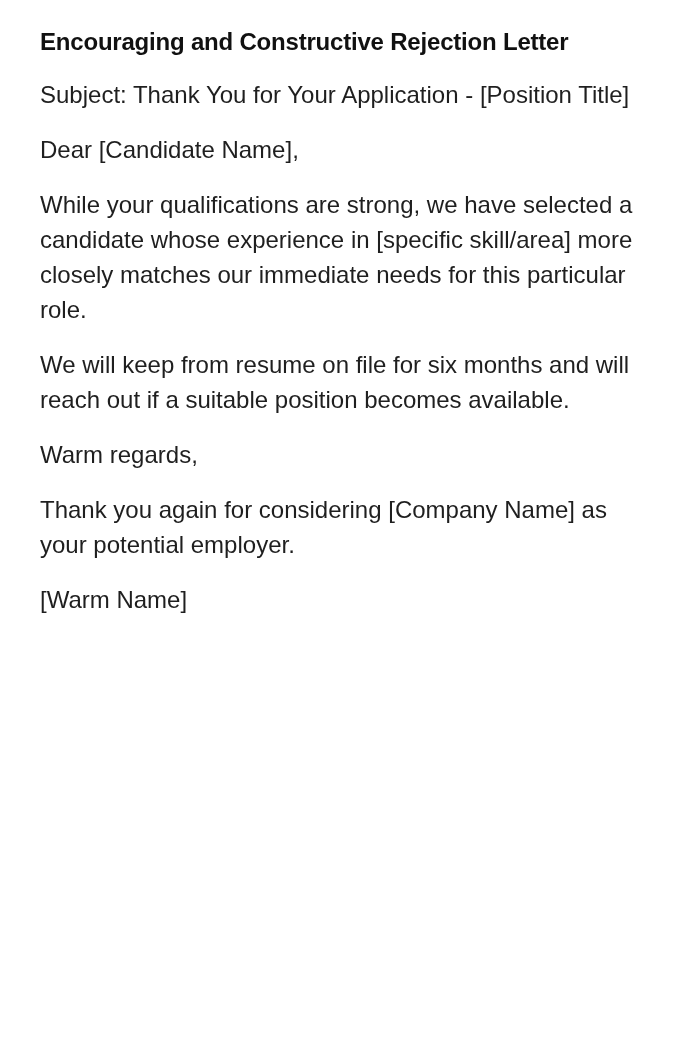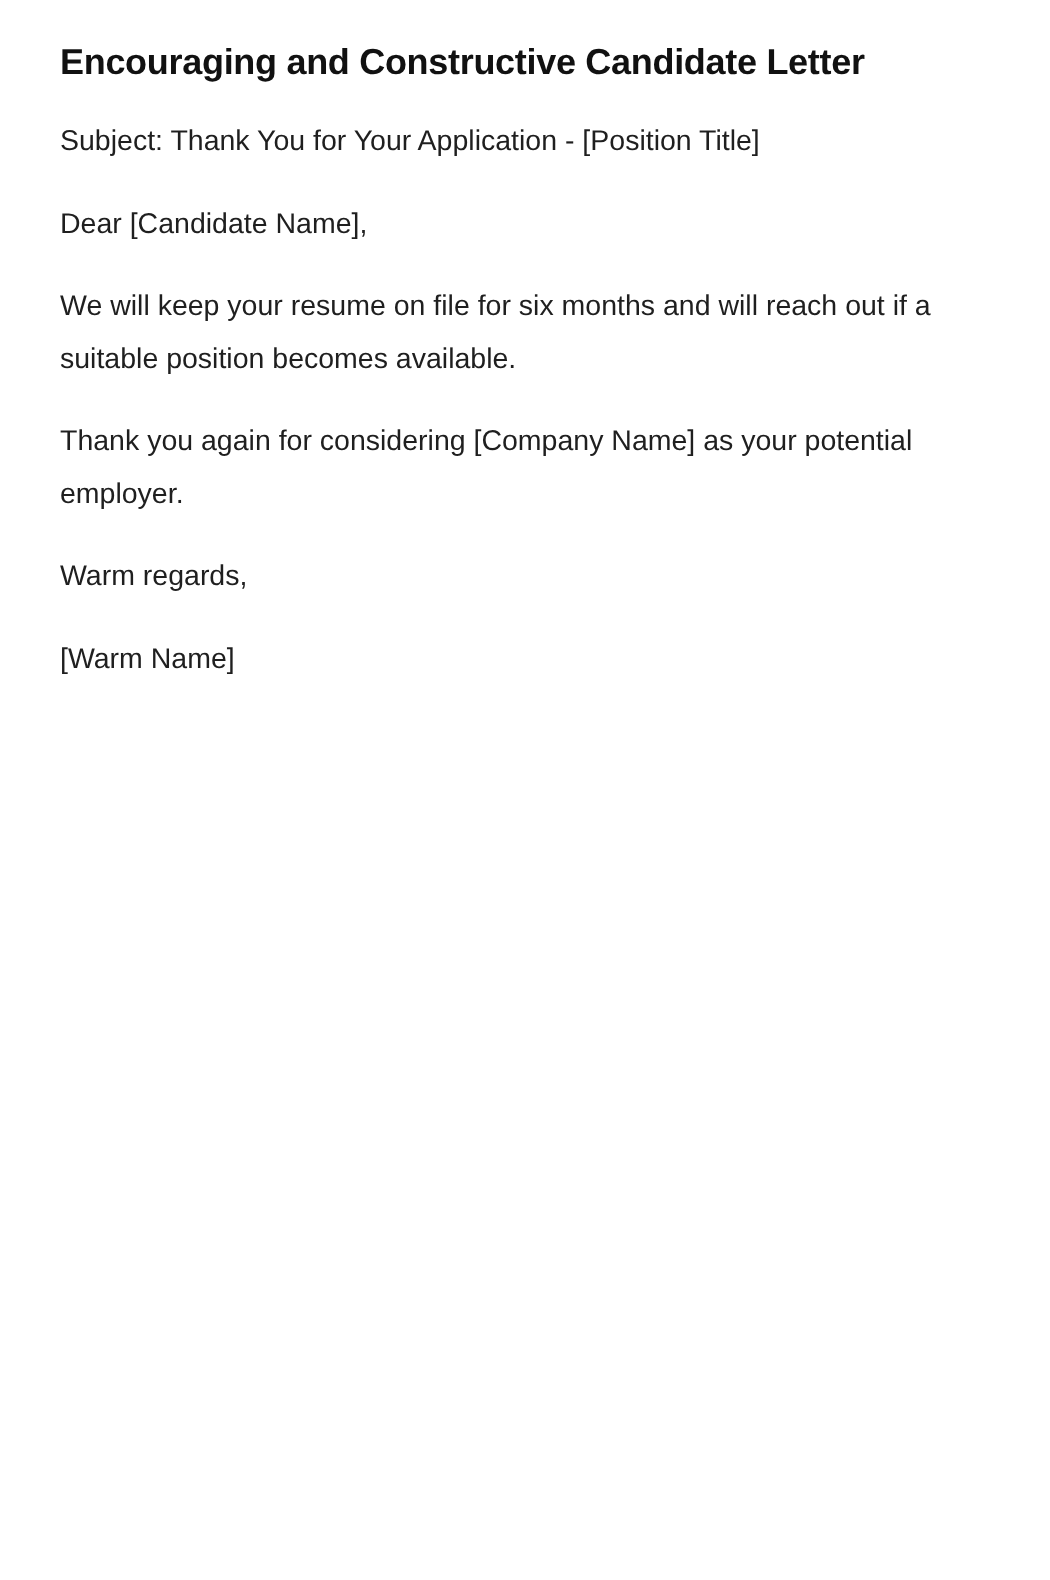--- a/index.html
+++ b/index.html
@@ -16,35 +16,36 @@
   }
   .doc-title {
     font-size: 24px;
     font-weight: 700;
     color: #111111;
     line-height: 1.3;
     letter-spacing: -0.2px;
     margin-bottom: 20px;
   }
   .letter-body p {
-    font-size: 19px;
+    font-size: 24px;
     font-weight: 400;
     color: #1f1f1f;
     line-height: 35px;
     max-width: 600px;
     margin-bottom: 20px;
   }
 </style>
 </head>
 <body>
 
 <div class="page">
-  <h1 class="doc-title">Encouraging and Constructive Candidate Letter</h1>
+  <h1 class="doc-title">Encouraging and Constructive Rejection Letter</h1>
 
   <div class="letter-body">
     <p>Subject: Thank You for Your Application - [Position Title]</p>
     <p>Dear [Candidate Name],</p>
-    <p>We will keep your resume on file for six months and will reach out if a suitable position becomes available.</p>
+    <p>While your qualifications are strong, we have selected a candidate whose experience in [specific skill/area] more closely matches our immediate needs for this particular role.</p>
+    <p>We will keep from resume on file for six months and will reach out if a suitable position becomes available.</p>
+    <p>Warm regards,</p>
     <p>Thank you again for considering [Company Name] as your potential employer.</p>
-    <p>Warm regards,</p>
     <p>[Warm Name]</p>
   </div>
 </div>
 
 </body></html>

